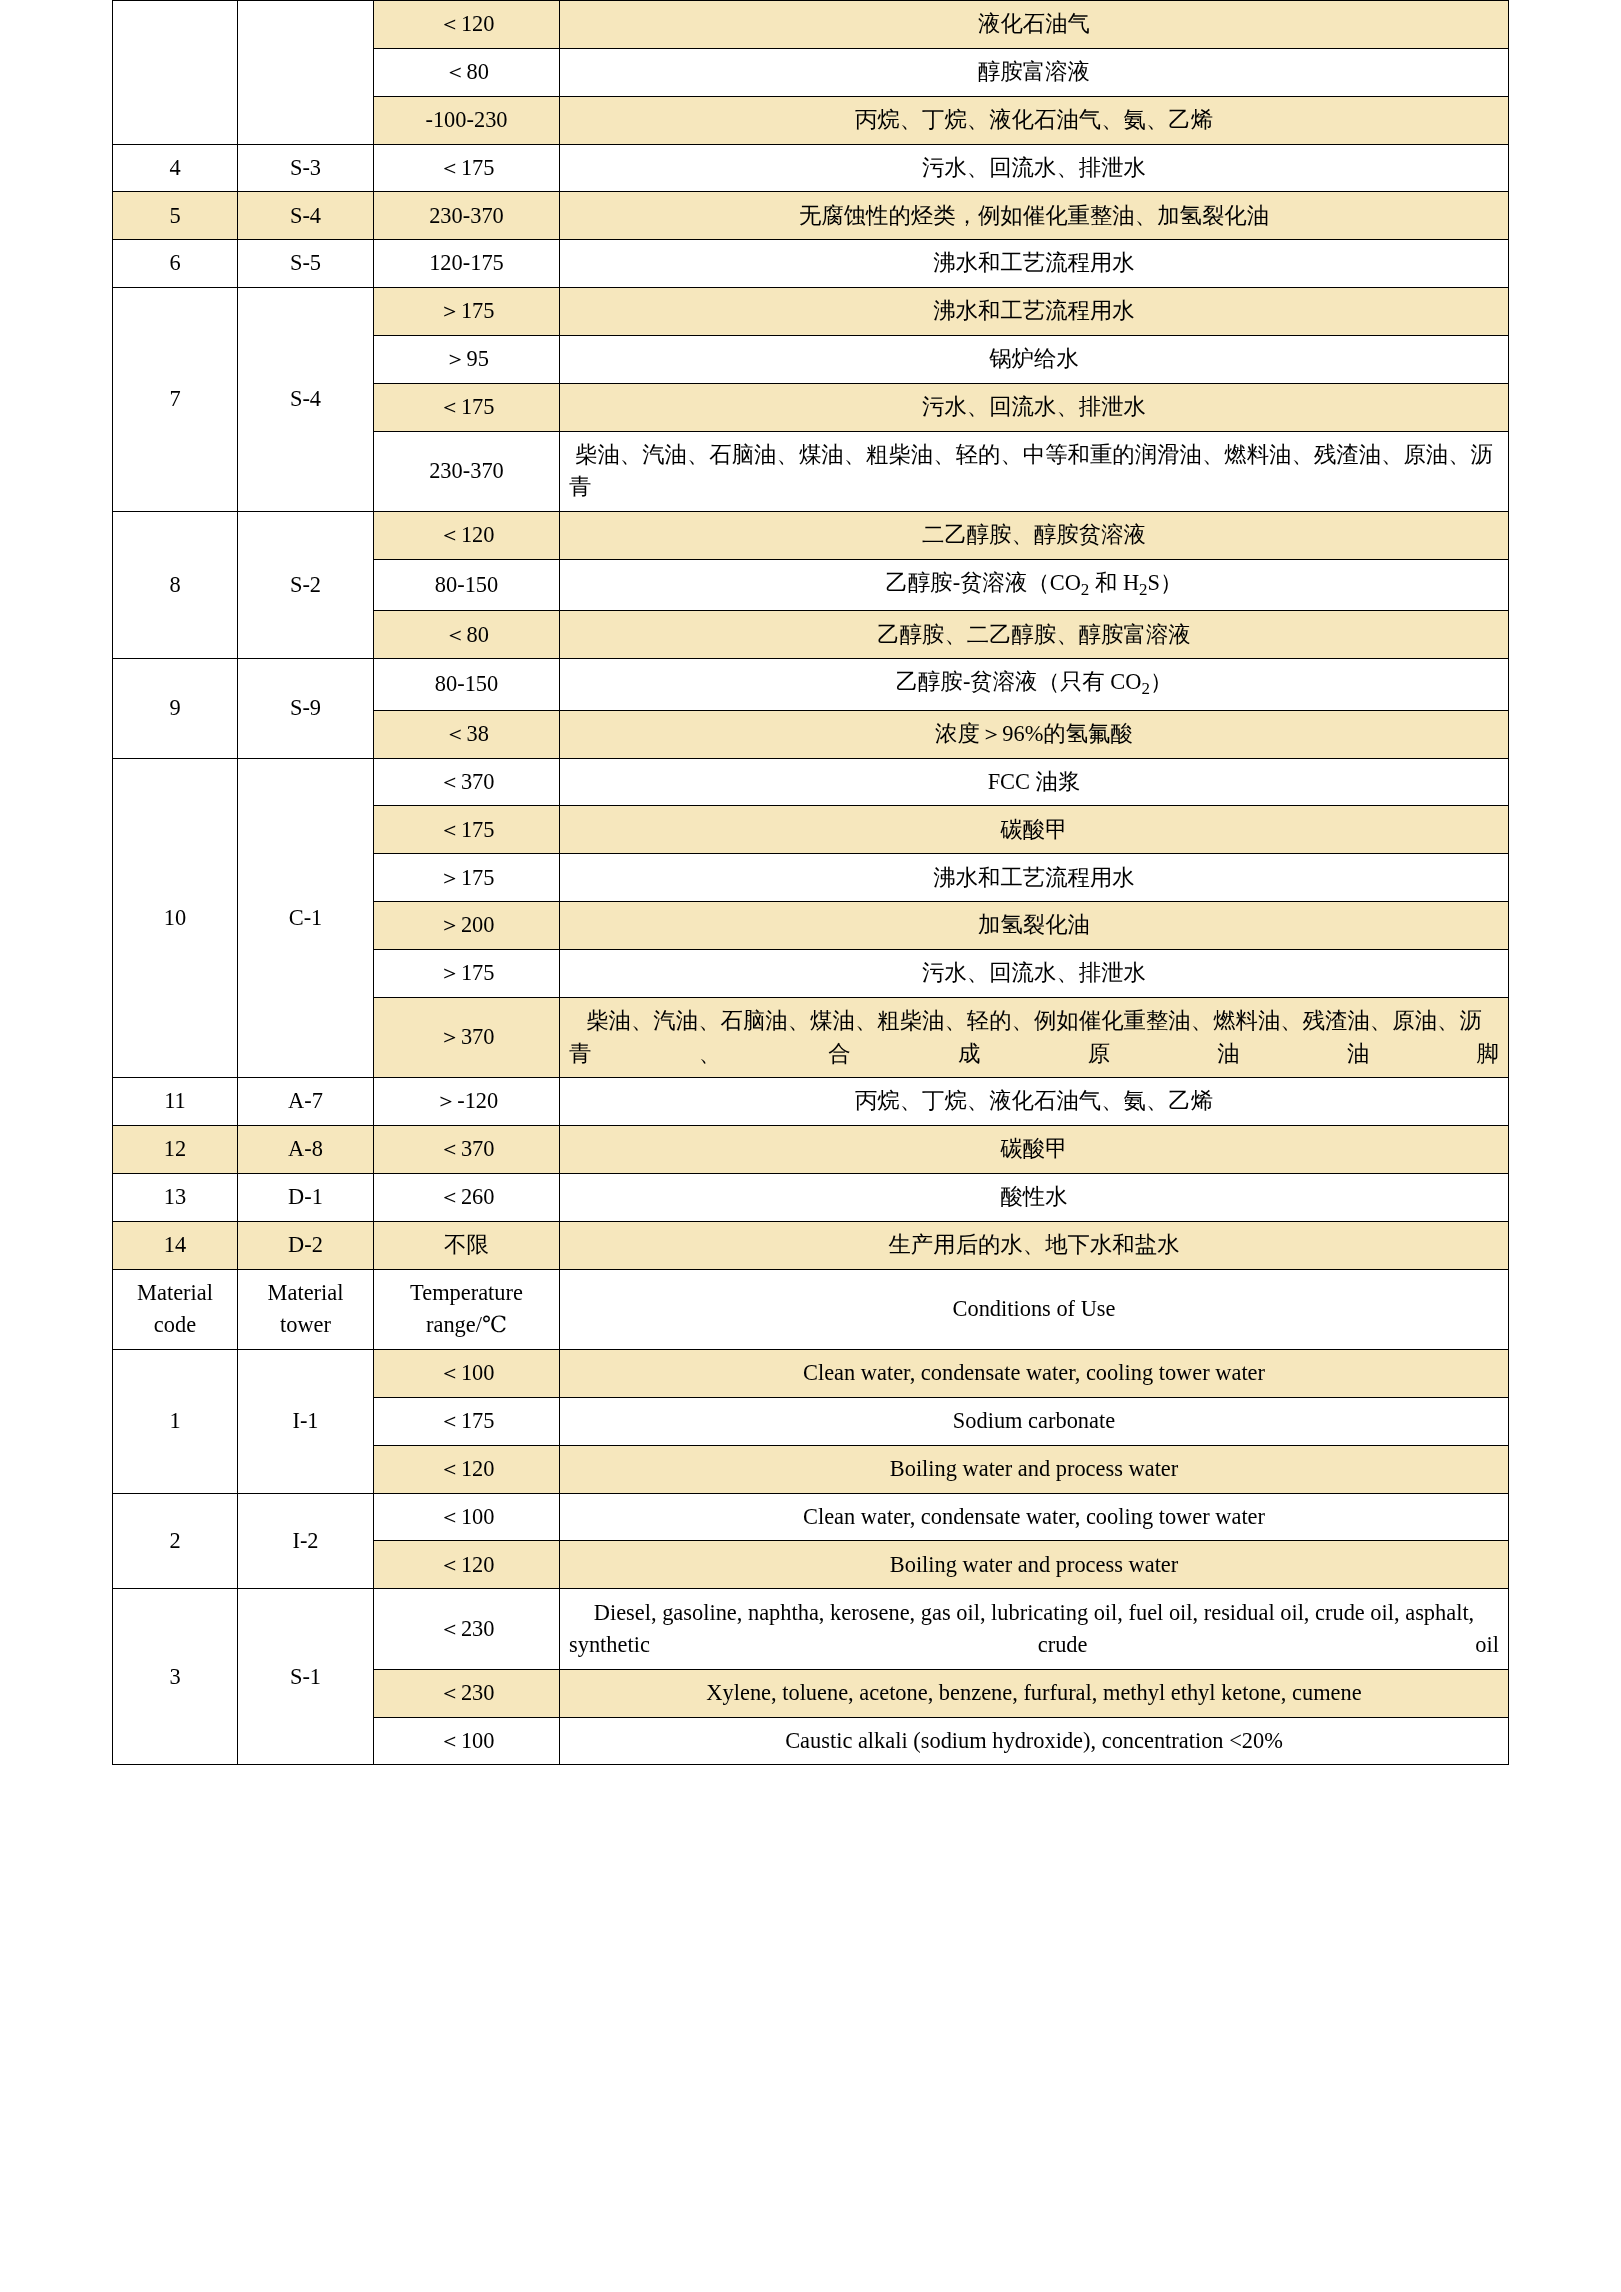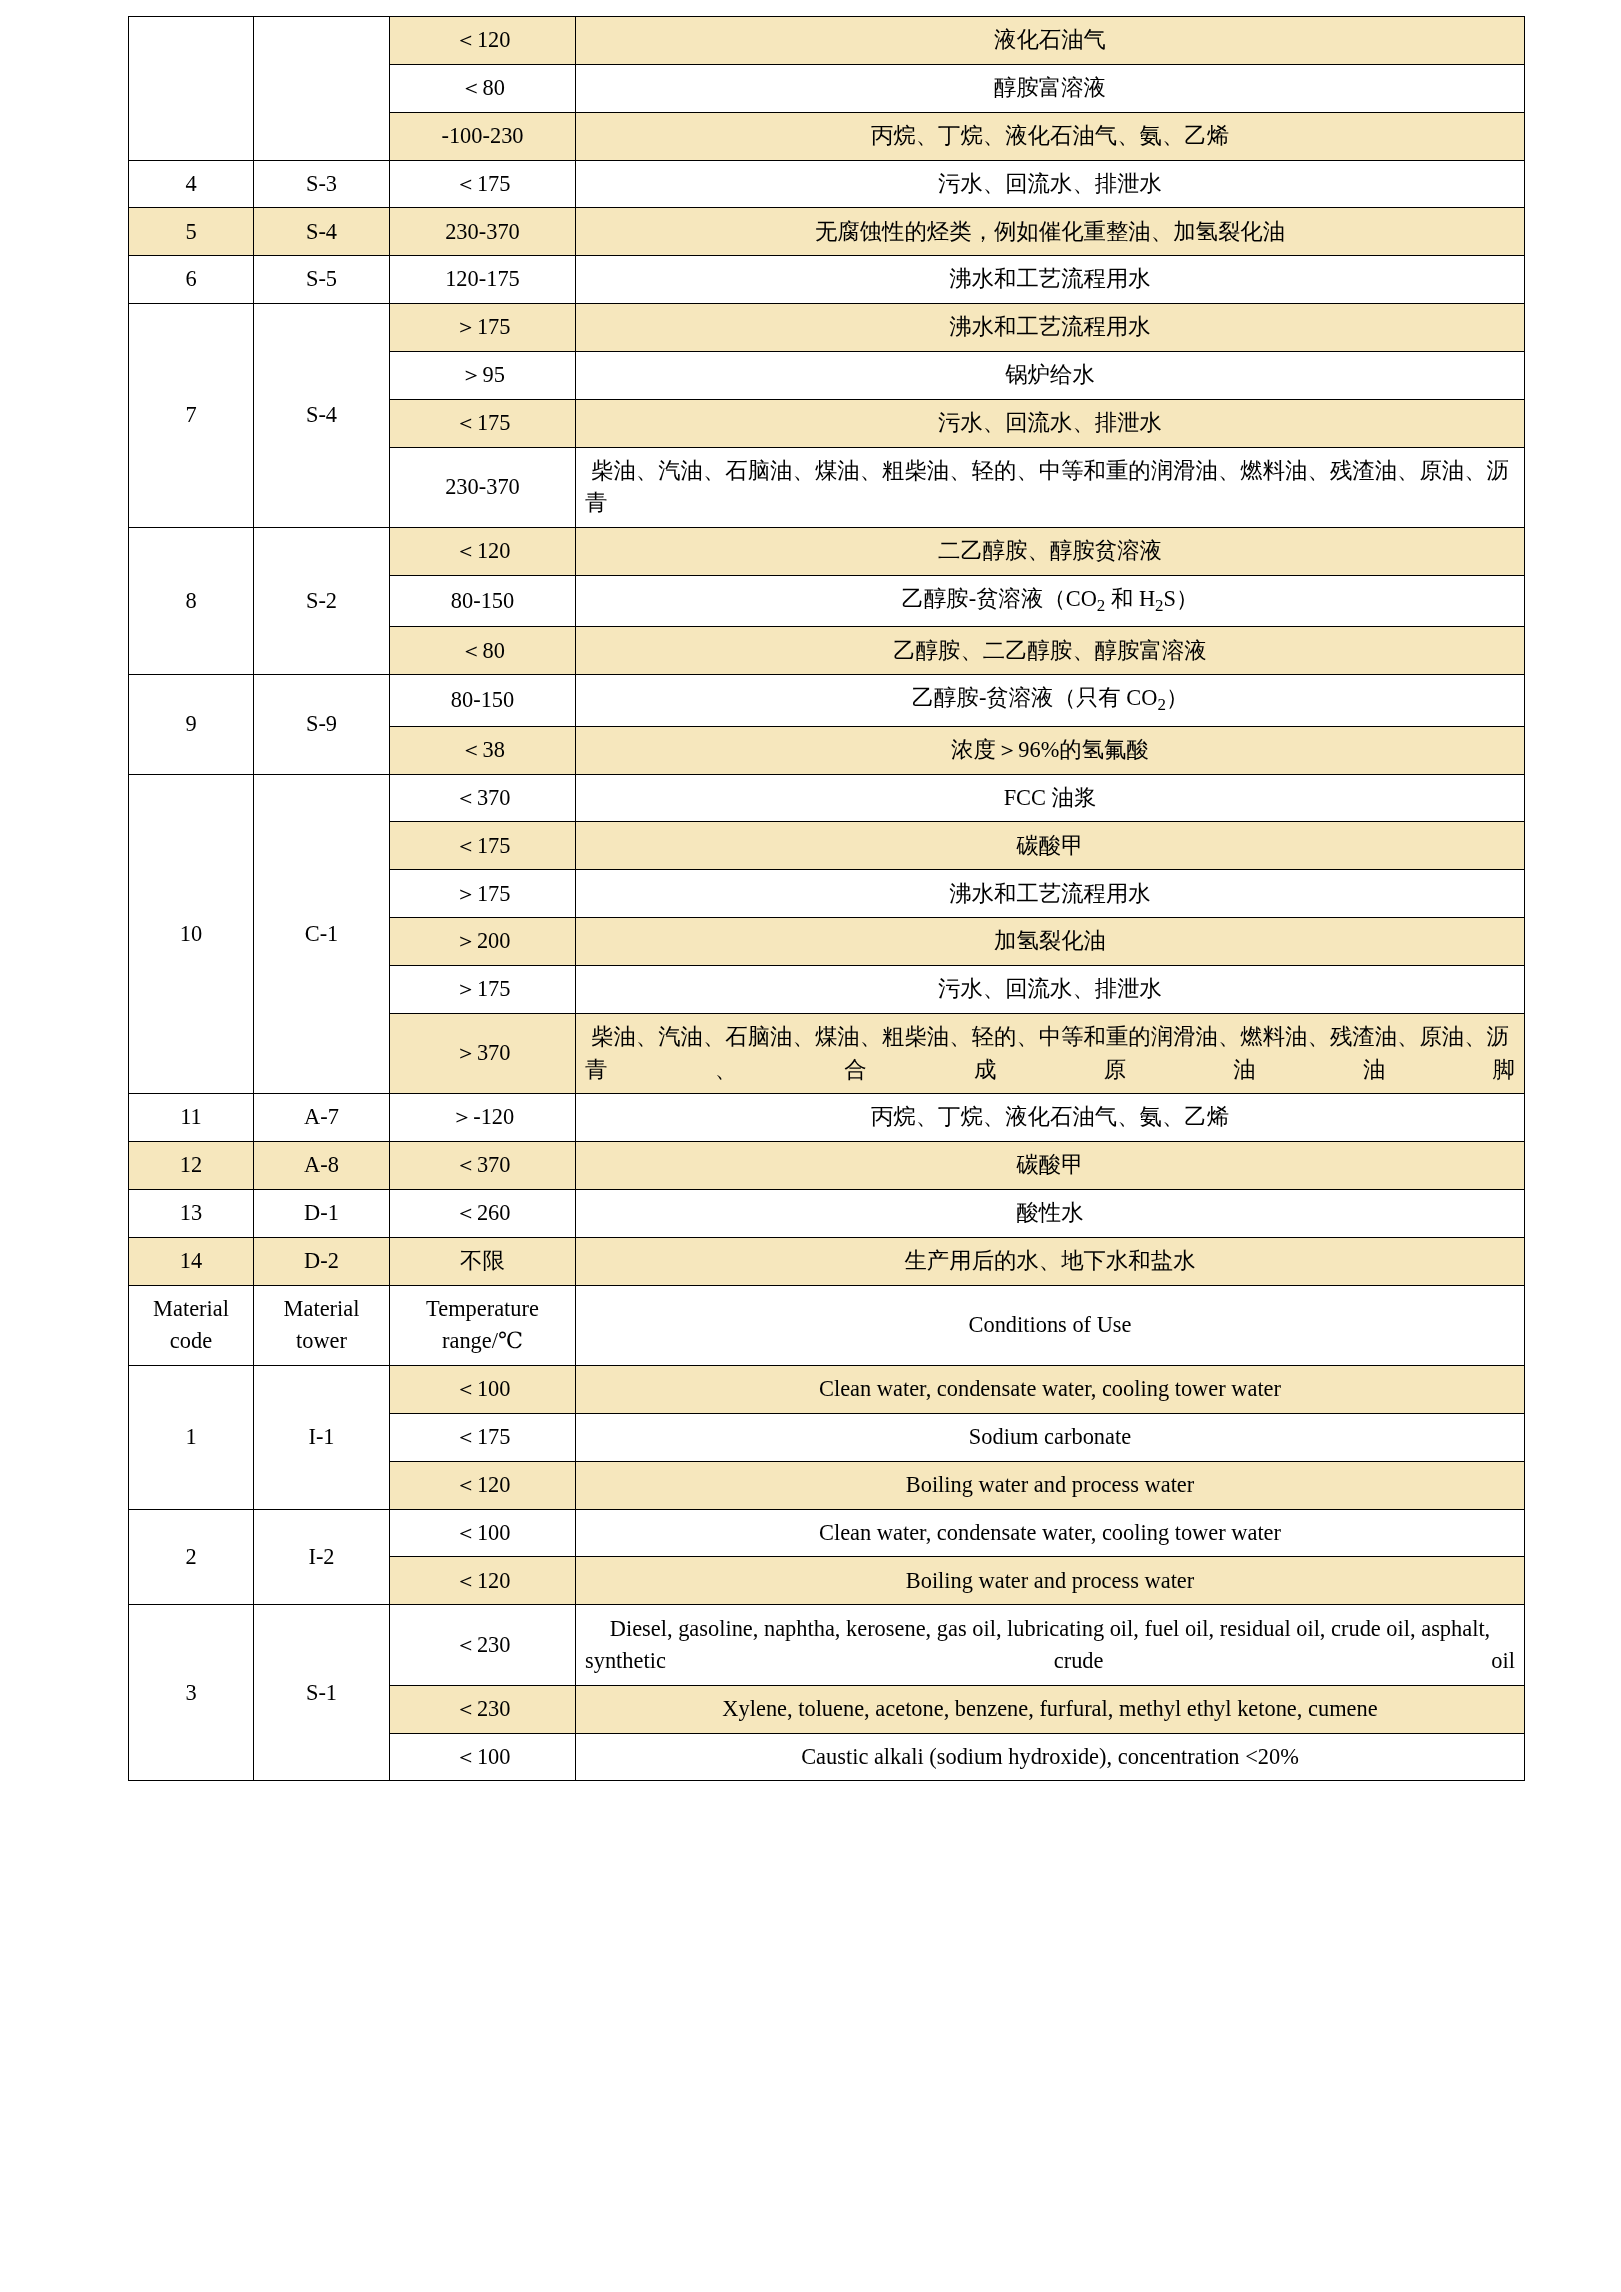--- a/index.html
+++ b/index.html
@@ -16,21 +16,21 @@
     width: 1621px;
     min-height: 2293px;
     box-sizing: border-box;
     padding: 0 112px 0 112px;
     background: #ffffff;
   }
   table.main {
     border-collapse: collapse;
     width: 1397px;
     table-layout: fixed;
-    margin: 16px;
+    margin: 0;
     border-radius: 22px;
   }
   table.main td {
     border: 0.9px solid #000000;
     padding: 7.2px 9px;
     font-size: 22.4px;
     line-height: 1.45;
     vertical-align: middle;
     text-align: center;
     word-wrap: break-word;
@@ -172,21 +172,21 @@
       <tr>
         <td class="shade">＞200</td>
         <td class="shade">加氢裂化油</td>
       </tr>
       <tr>
         <td class="plain">＞175</td>
         <td class="plain">污水、回流水、排泄水</td>
       </tr>
       <tr>
         <td class="shade">＞370</td>
-        <td class="shade cond-just">柴油、汽油、石脑油、煤油、粗柴油、轻的、中等和重的润滑油、燃料油、残渣油、原油、沥青、合成原油油脚</td>
+        <td class="shade cond-just">柴油、汽油、石脑油、煤油、粗柴油、轻的、例如催化重整油、燃料油、残渣油、原油、沥青、合成原油油脚</td>
       </tr>
 
       <tr>
         <td class="plain">11</td>
         <td class="plain">A-7</td>
         <td class="plain">＞-120</td>
         <td class="plain">丙烷、丁烷、液化石油气、氨、乙烯</td>
       </tr>
 
       <tr>

